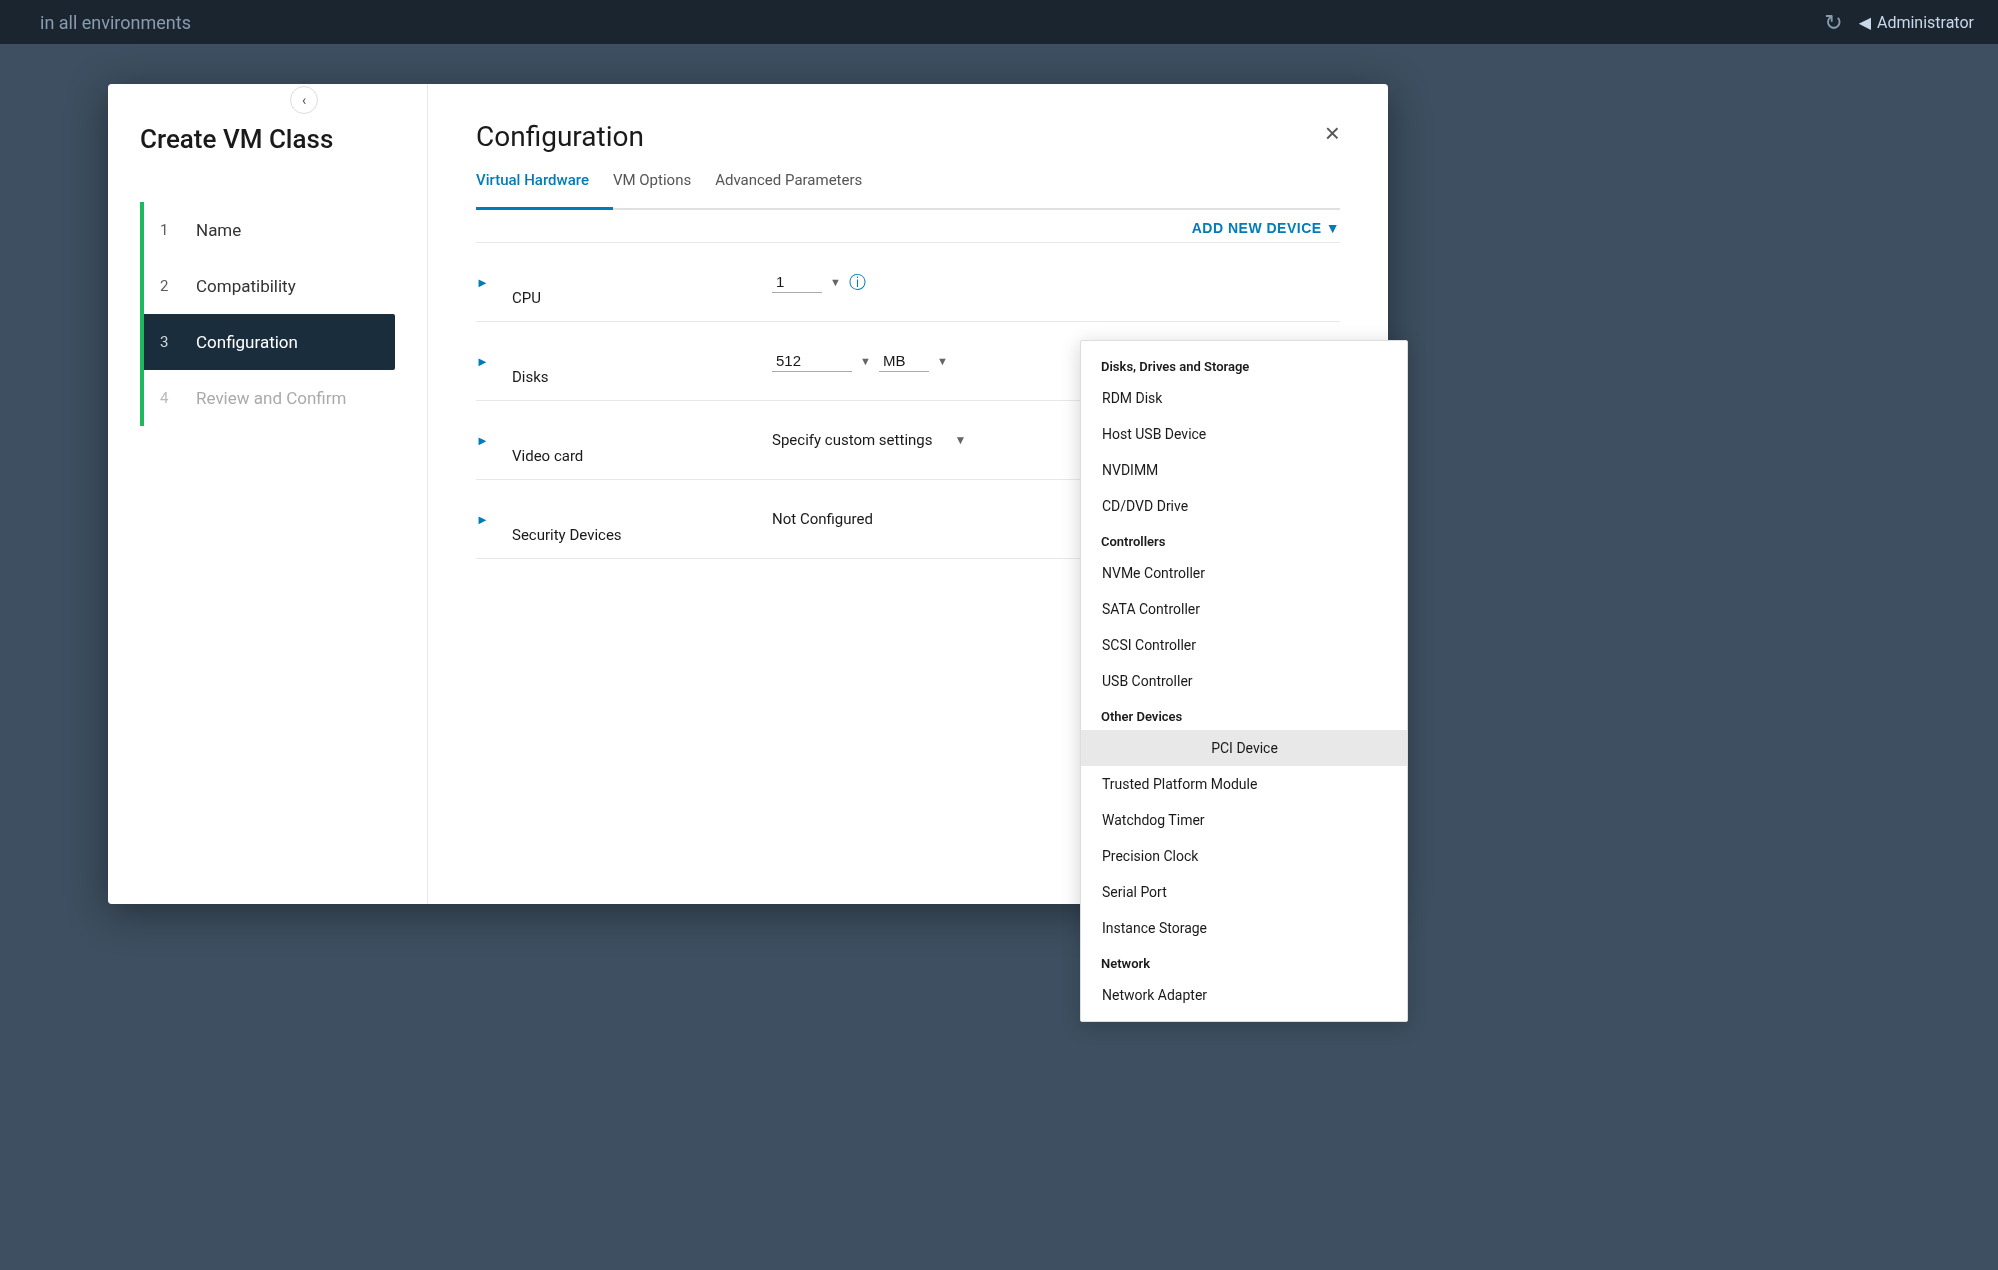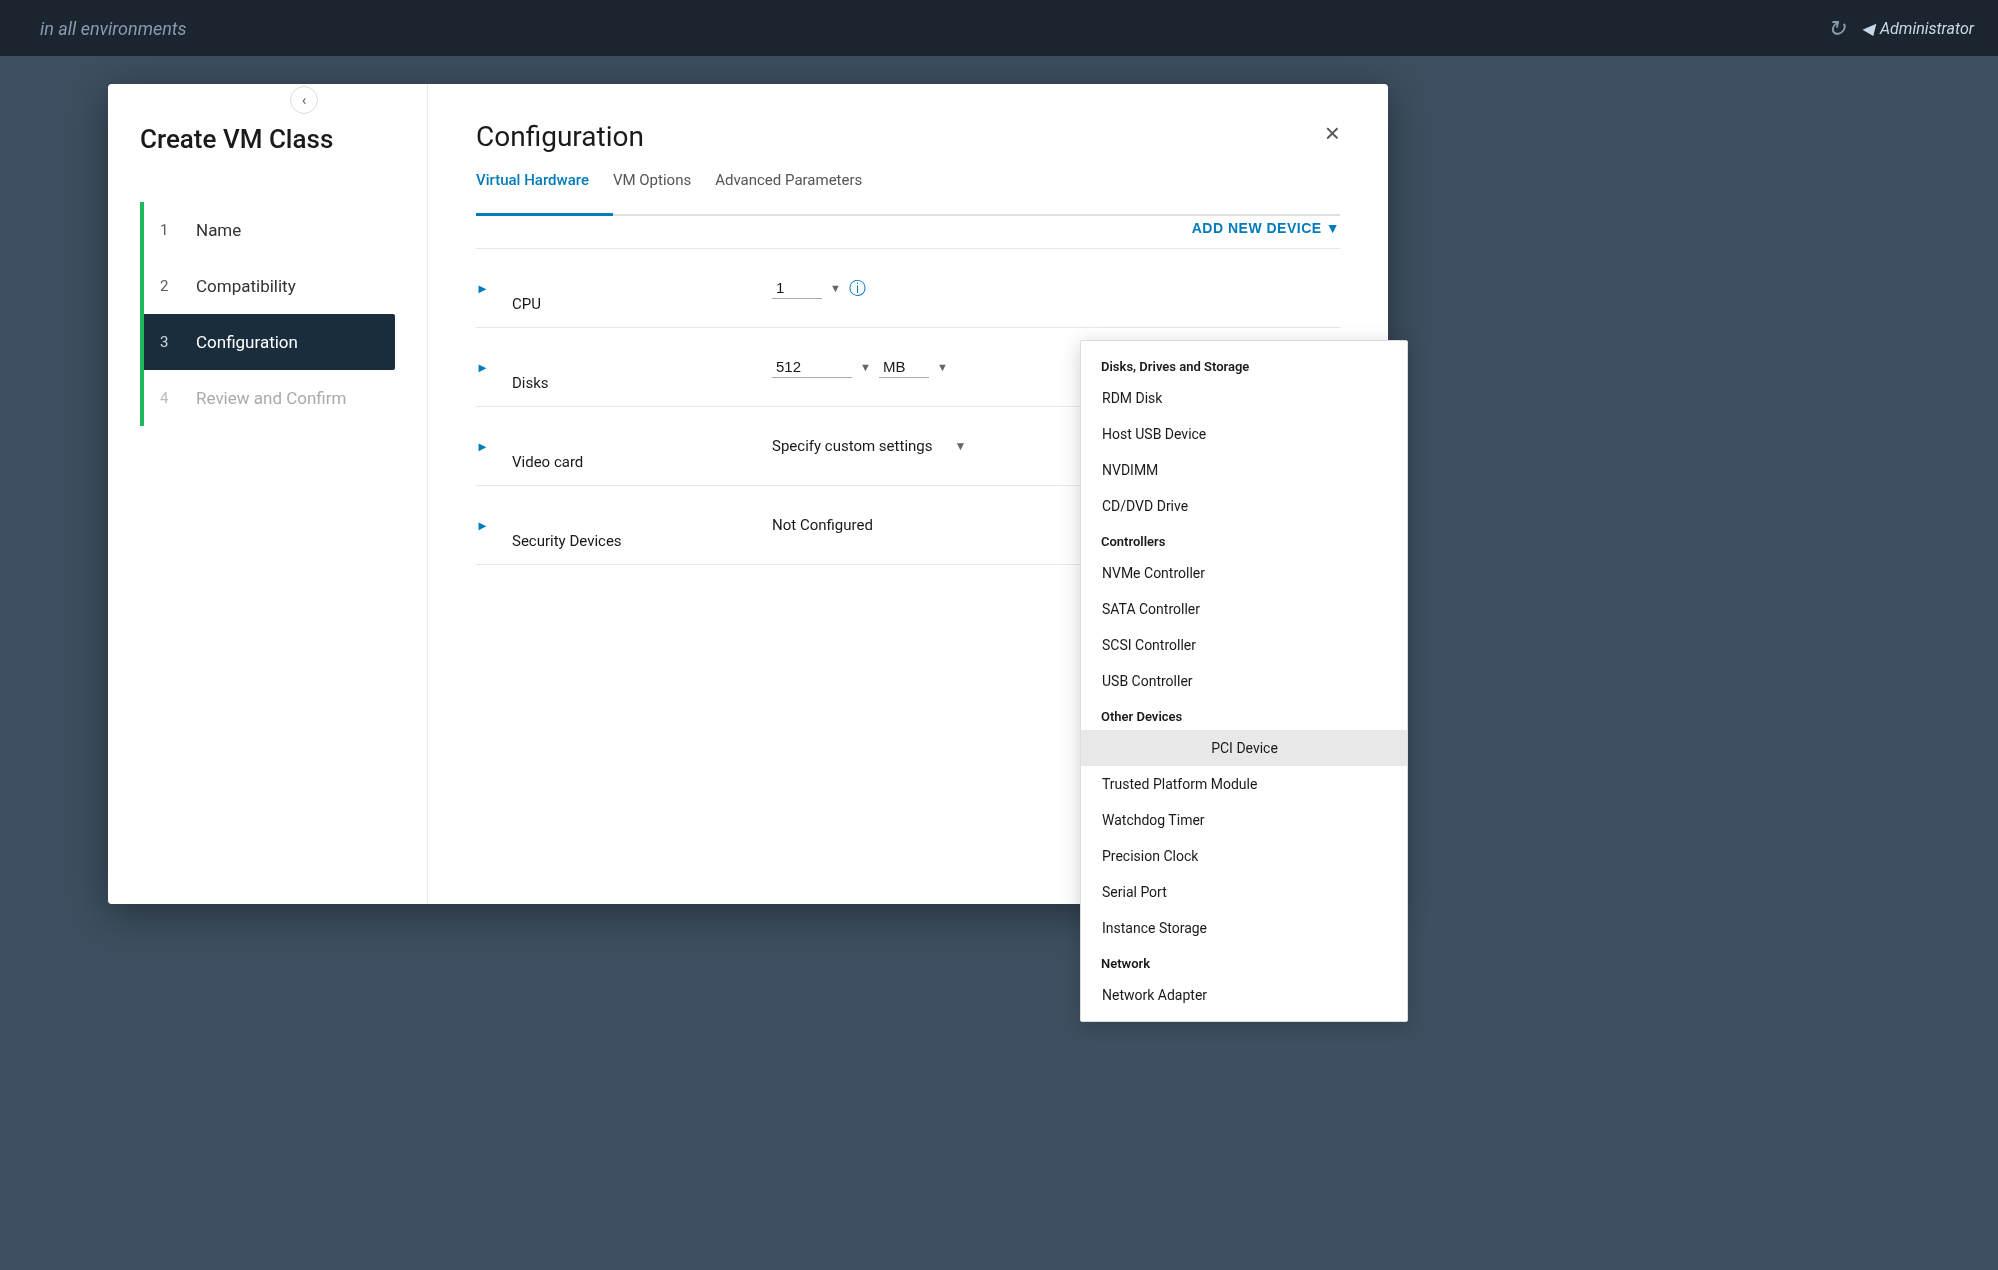--- a/index.html
+++ b/index.html
@@ -15,28 +15,27 @@
     
     .bg-overlay {
       position: absolute;
       top: 0; left: 0; right: 0; bottom: 0;
       background: #3d4f60;
     }
 
     .topbar {
       position: absolute;
       top: 0; left: 0; right: 0;
-      height: 56px;
+      height: 44px;
       background: #1a2530;
       display: flex;
       align-items: center;
       justify-content: flex-end;
       padding: 0 24px;
       gap: 16px;
-      font-style: italic;
     }
 
     .topbar-text {
       position: absolute;
       left: 40px;
       color: #8a9bb0;
       font-size: 18px;
     }
 
     .topbar-icon {
@@ -193,21 +192,21 @@
 
     
     .tabs {
       display: flex;
       border-bottom: 2px solid #e0e0e0;
       margin-bottom: 32px;
       gap: 0;
     }
 
     .tab {
-      padding: 10px 24px 24px 0;
+      padding: 10px 24px 18px 0;
       font-size: 15px;
       color: #555;
       cursor: pointer;
       border-bottom: 3px solid transparent;
       margin-bottom: -2px;
     }
 
     .tab.active {
       color: #007cba;
       border-bottom: 3px solid #007cba;

